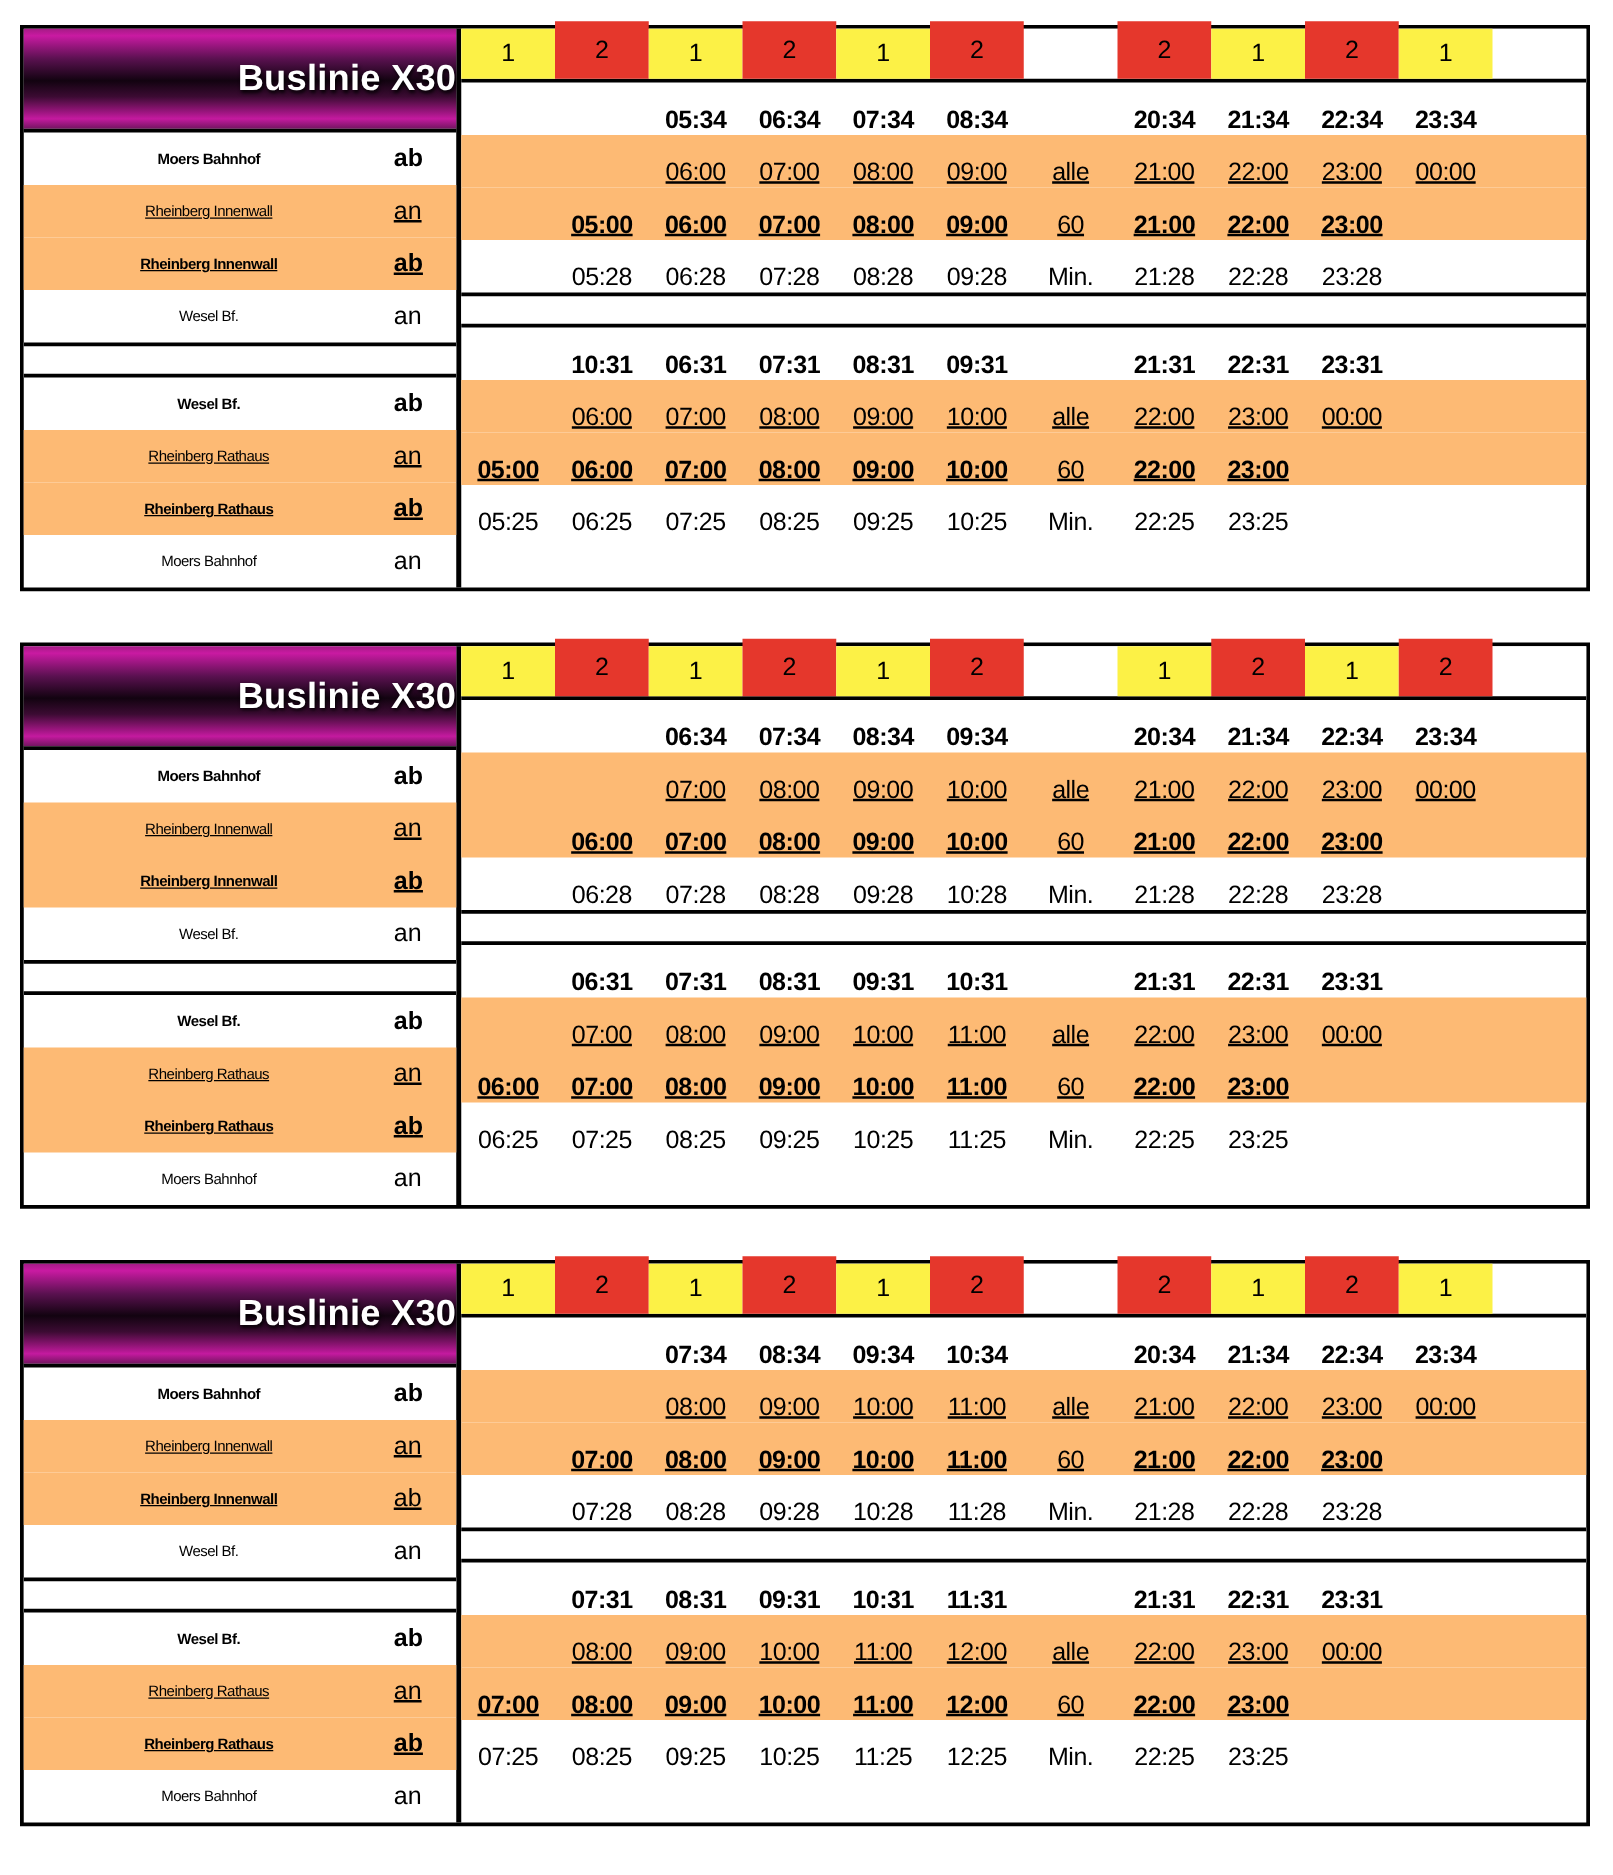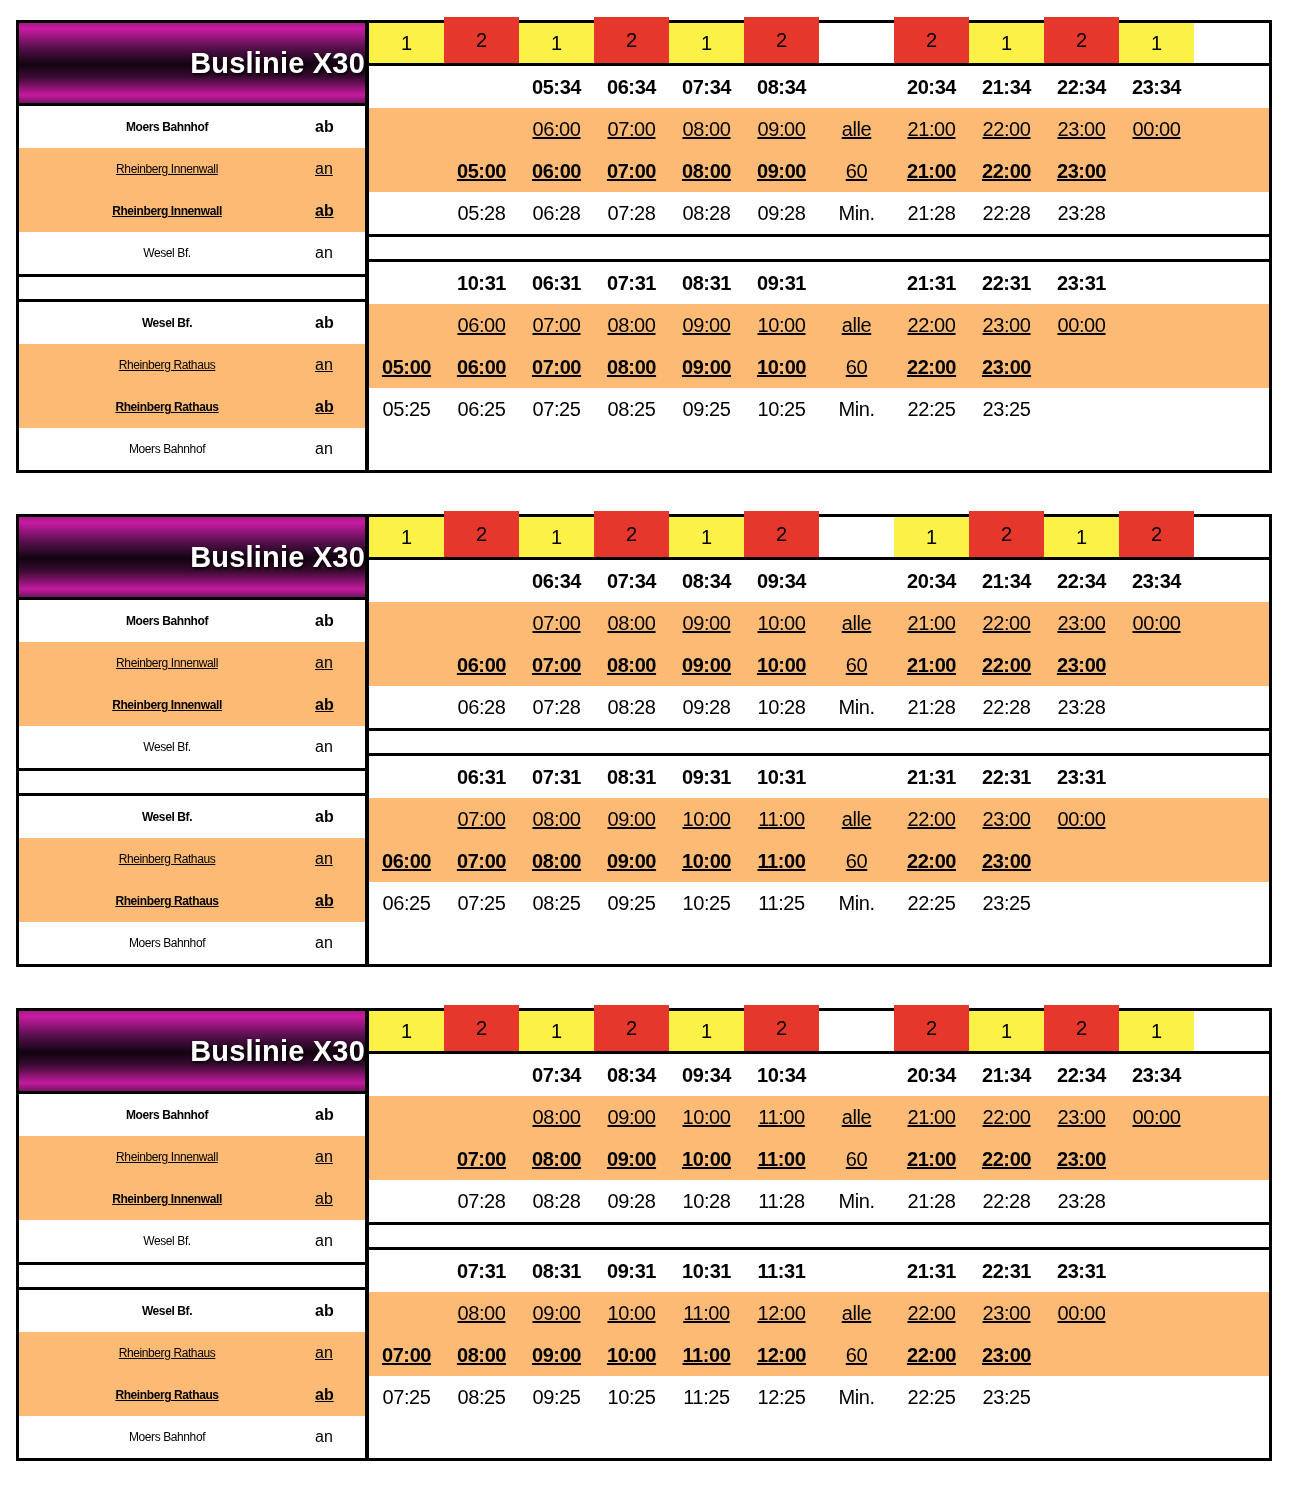--- a/index.html
+++ b/index.html
@@ -8,31 +8,31 @@
 
   .tt{display:flex;border:3px solid #000;width:1256px;box-sizing:border-box;margin:0 0 41px 0;background:#fff;}
 
   
   .leftcol{width:352px;border-right:4px solid #000;box-sizing:border-box;display:flex;flex-direction:column;}
   .brand{height:83px;border-bottom:3px solid #000;box-sizing:border-box;display:flex;align-items:center;justify-content:flex-end;
          background:linear-gradient(180deg,#a51b85 0%,#c91aa2 7%,#5a1150 30%,#120310 52%,#3c0b33 68%,#c41a9f 90%,#731560 100%);}
   .brand-label{color:#fff;font-weight:bold;font-size:29px;letter-spacing:0.2px;text-shadow:1px 2px 3px rgba(0,0,0,0.85);}
   .lrow{height:42px;display:flex;align-items:center;}
   .lrow .name{flex:1;text-align:center;font-size:12px;letter-spacing:-0.4px;}
-  .lrow .dir{width:50px;text-align:left;font-size:16px;box-sizing:border-box;}
+  .lrow .dir{width:50px;text-align:left;font-size:20px;box-sizing:border-box;}
   .lspacer,.gspacer{height:28px;border-top:3px solid #000;border-bottom:3px solid #000;box-sizing:border-box;background:#fff;}
 
   
   .gridcol{width:900px;display:flex;flex-direction:column;}
   .dayband{height:40px;display:flex;align-items:center;justify-content:center;font-weight:bold;font-size:20px;letter-spacing:-0.3px;}
   .numrow{height:43px;border-bottom:3px solid #000;box-sizing:border-box;display:flex;align-items:flex-end;background:#fff;}
   .num{width:75px;height:40px;display:flex;align-items:center;justify-content:center;font-size:20px;}
   .num.yellow{background:#fcf146;}
   .num.red{background:#e5372c;height:46px;}
-  .drow{height:42px;display:flex;align-items:center;}
+  .drow{height:42px;display:flex;align-items:flex-end;}
   .cell{width:75px;text-align:center;font-size:20px;letter-spacing:-0.4px;white-space:nowrap;}
   .cell.gap{font-weight:normal;}
   .b{font-weight:bold;}
   .shade{background:#fdba74;text-decoration:underline;}
 </style>
 </head>
 <body>
 
 <div class="wrap" id="tables">
   <div class="tt">

